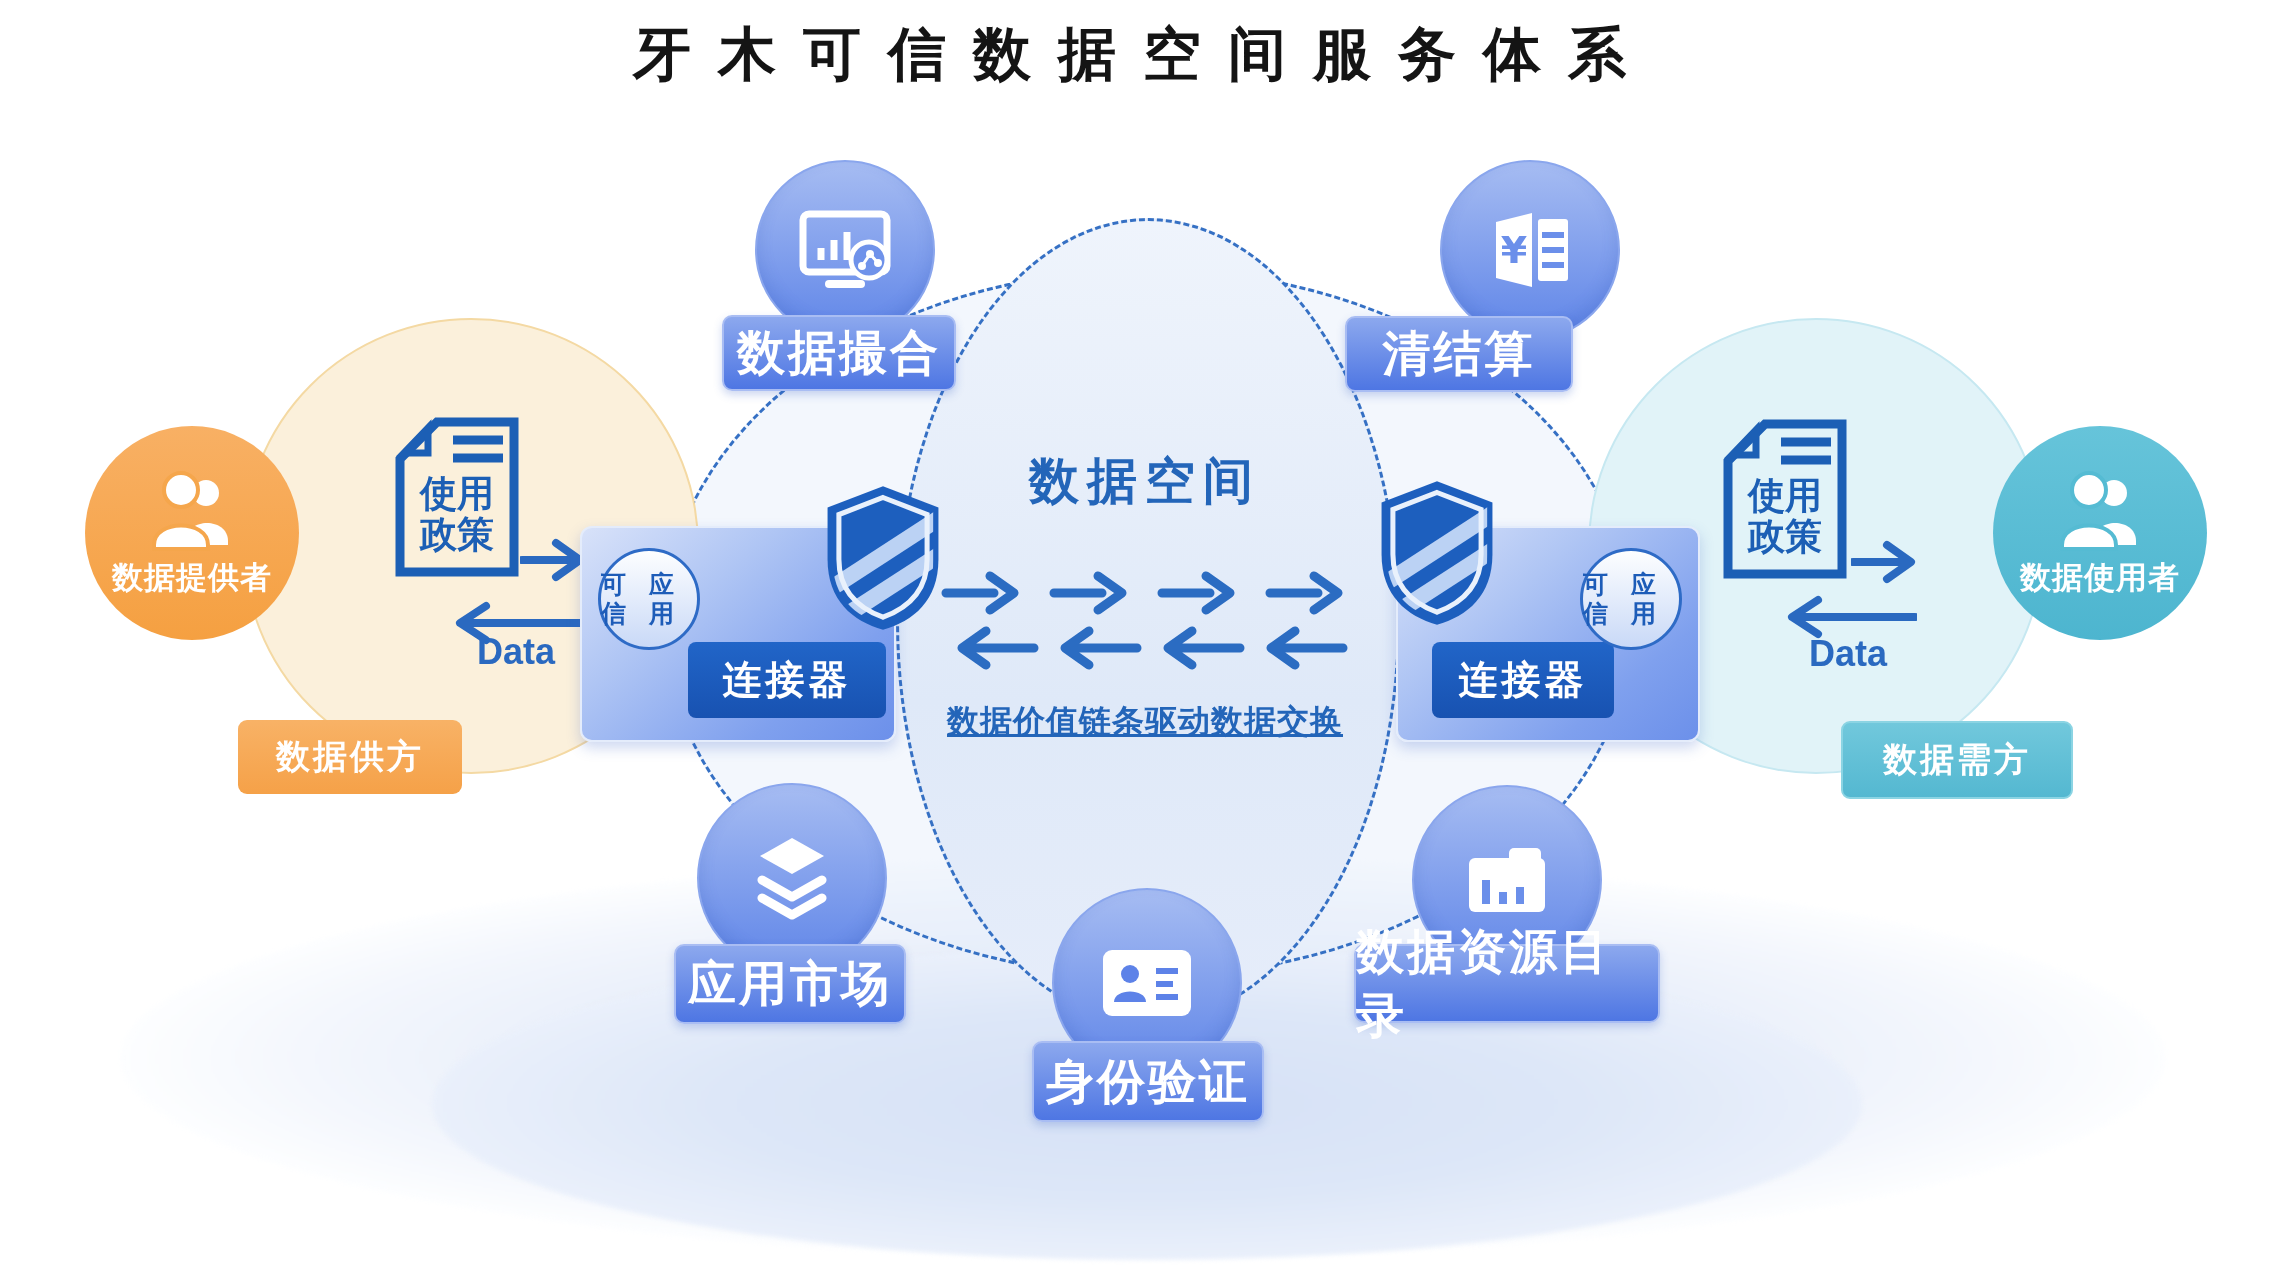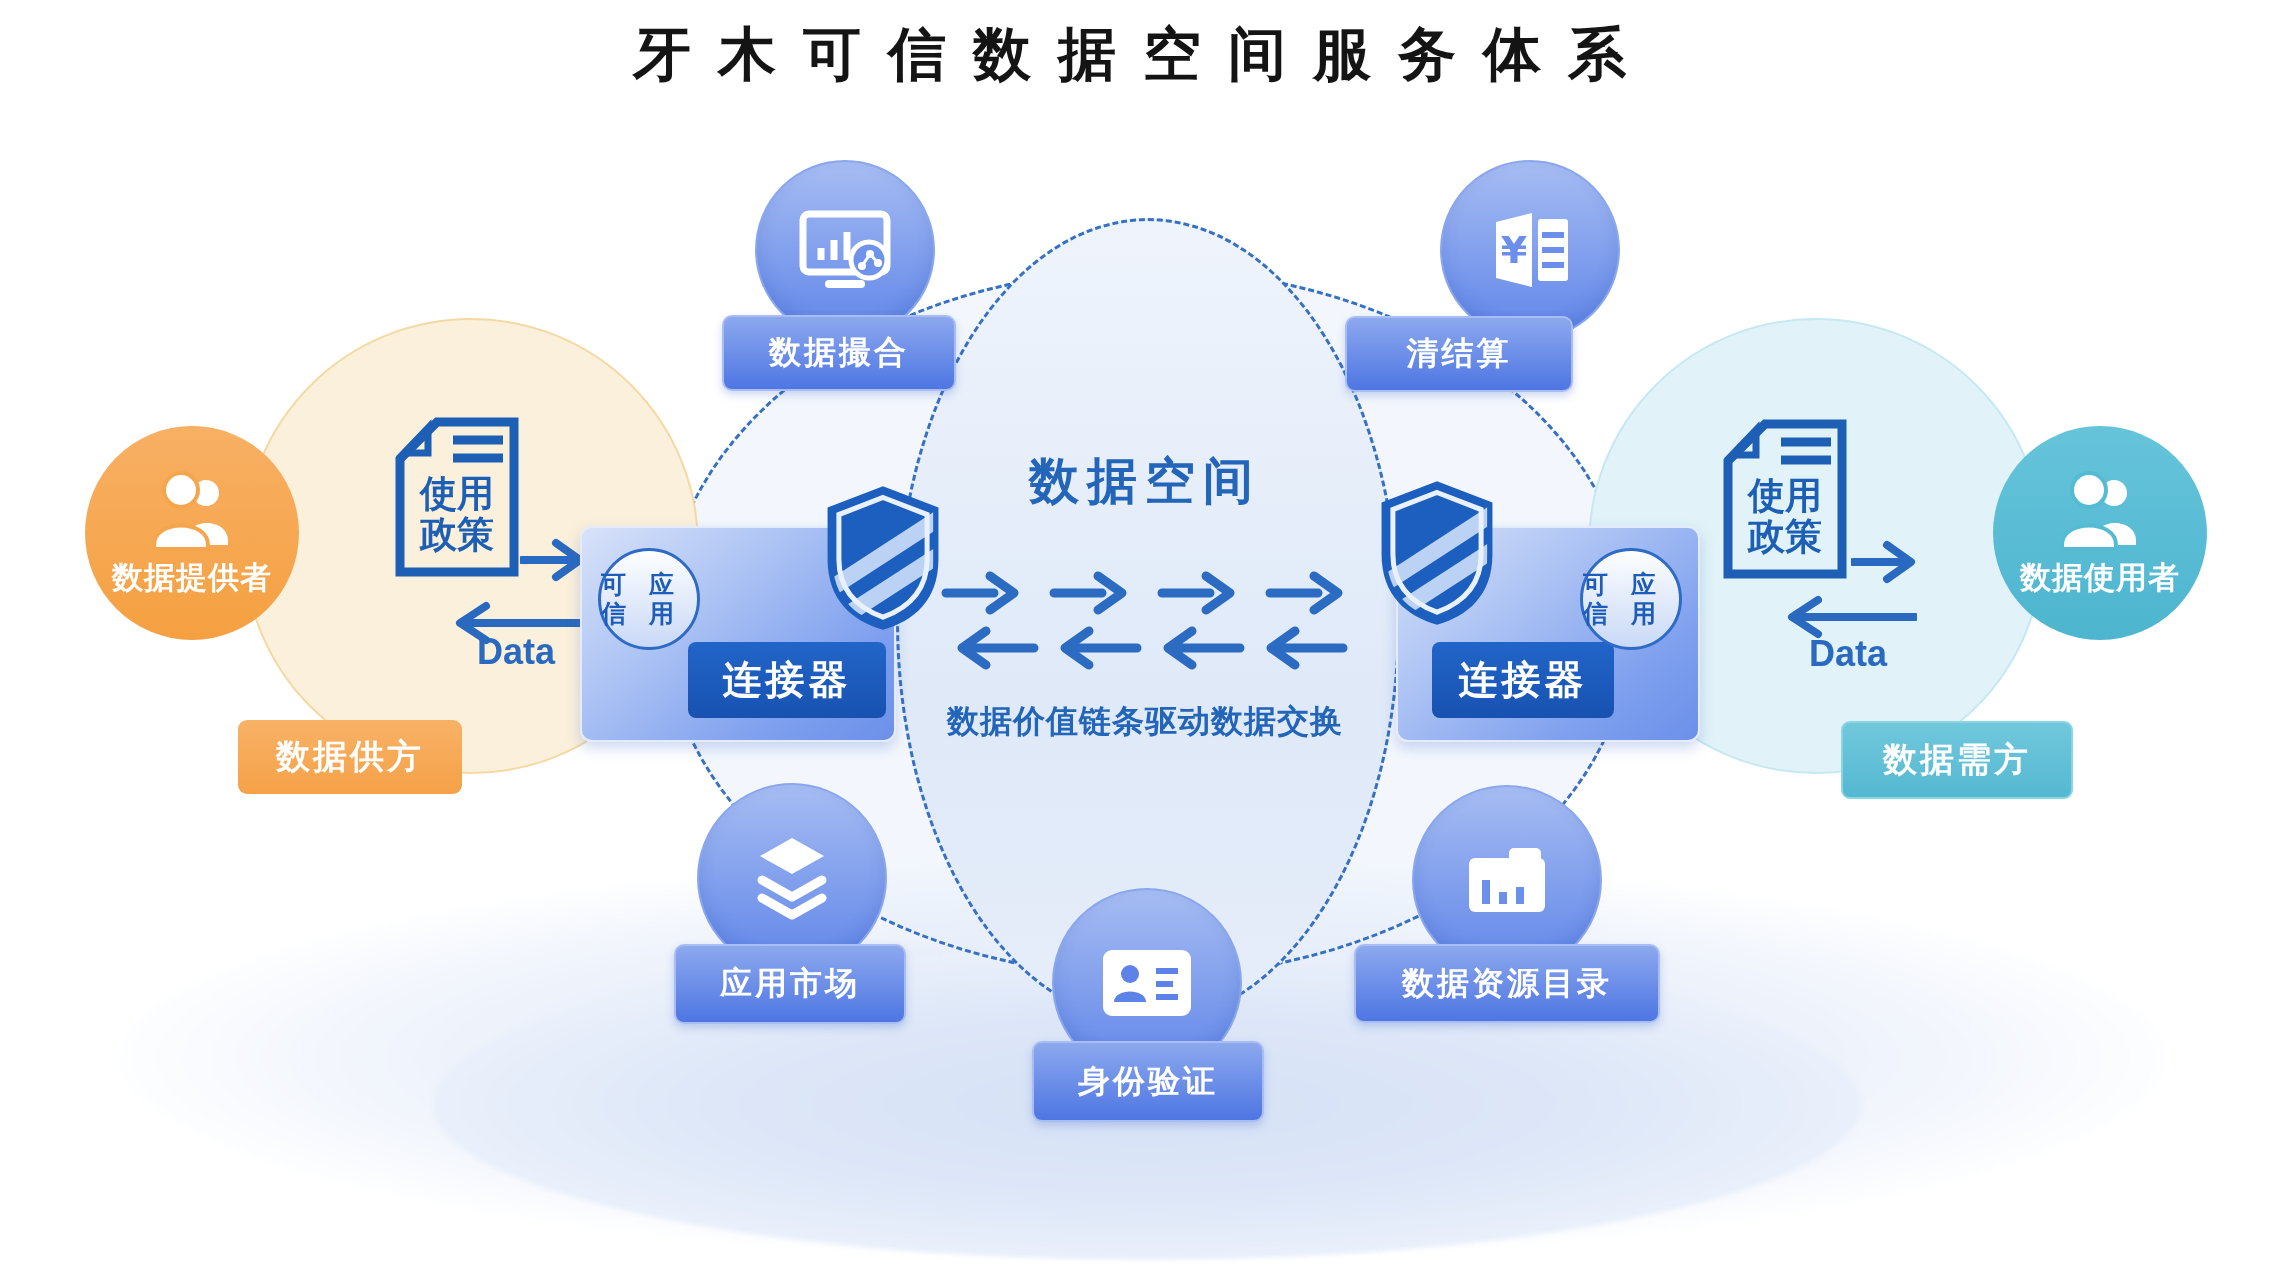--- a/index.html
+++ b/index.html
@@ -121,21 +121,21 @@
   #shield-left{left:820px;top:483px;}
   #shield-right{left:1374px;top:478px;}
 
   
   .svc-circle{
     border-radius:50%;z-index:5;display:flex;align-items:center;justify-content:center;
     background:linear-gradient(180deg,#A6BCF2 0%,#5F85E8 100%);
     border:2px solid #8AA6ED;box-shadow:inset 0 -8px 16px rgba(40,80,180,0.18);
   }
   .svc-bar{
-    border-radius:10px;z-index:6;color:#fff;font-size:32px;font-weight:600;letter-spacing:3px;
+    border-radius:10px;z-index:6;color:#fff;font-size:48px;font-weight:600;letter-spacing:3px;
     display:flex;align-items:center;justify-content:center;
     background:linear-gradient(180deg,#8CA8EE 0%,#4E76E3 100%);
     border:2px solid #A9BDF3;box-shadow:0 4px 8px rgba(60,100,200,0.25);
   }
   #svc-matching-circle{left:755px;top:160px;width:176px;height:176px;}
   #svc-matching-bar{left:722px;top:315px;width:230px;height:72px;}
   #svc-clearing-circle{left:1440px;top:160px;width:176px;height:176px;}
   #svc-clearing-bar{left:1345px;top:316px;width:224px;height:72px;}
   #svc-market-circle{left:697px;top:783px;width:186px;height:186px;}
   #svc-market-bar{left:674px;top:944px;width:228px;height:76px;}
@@ -145,21 +145,21 @@
   #svc-catalog-bar{left:1354px;top:944px;width:302px;height:75px;}
 
   
   #space-title{
     left:898px;top:448px;width:494px;text-align:center;z-index:7;
     font-size:50px;font-weight:bold;color:#2365B9;letter-spacing:8px;
   }
   #exchange-arrows{left:938px;top:568px;z-index:7;}
   #exchange-caption{
     left:878px;top:700px;width:534px;text-align:center;z-index:7;
-    font-size:32px;font-weight:bold;color:#2365B9;letter-spacing:1px;
+    font-size:32px;font-weight:bold;color:#2365B9;letter-spacing:1px;text-decoration:underline;
   }
 </style>
 </head>
 <body>
 
 <div id="stage">
 
   <div id="diagram-title" class="abs">牙木可信数据空间服务体系</div>
 
   <div id="platform-outer" class="abs"></div>

